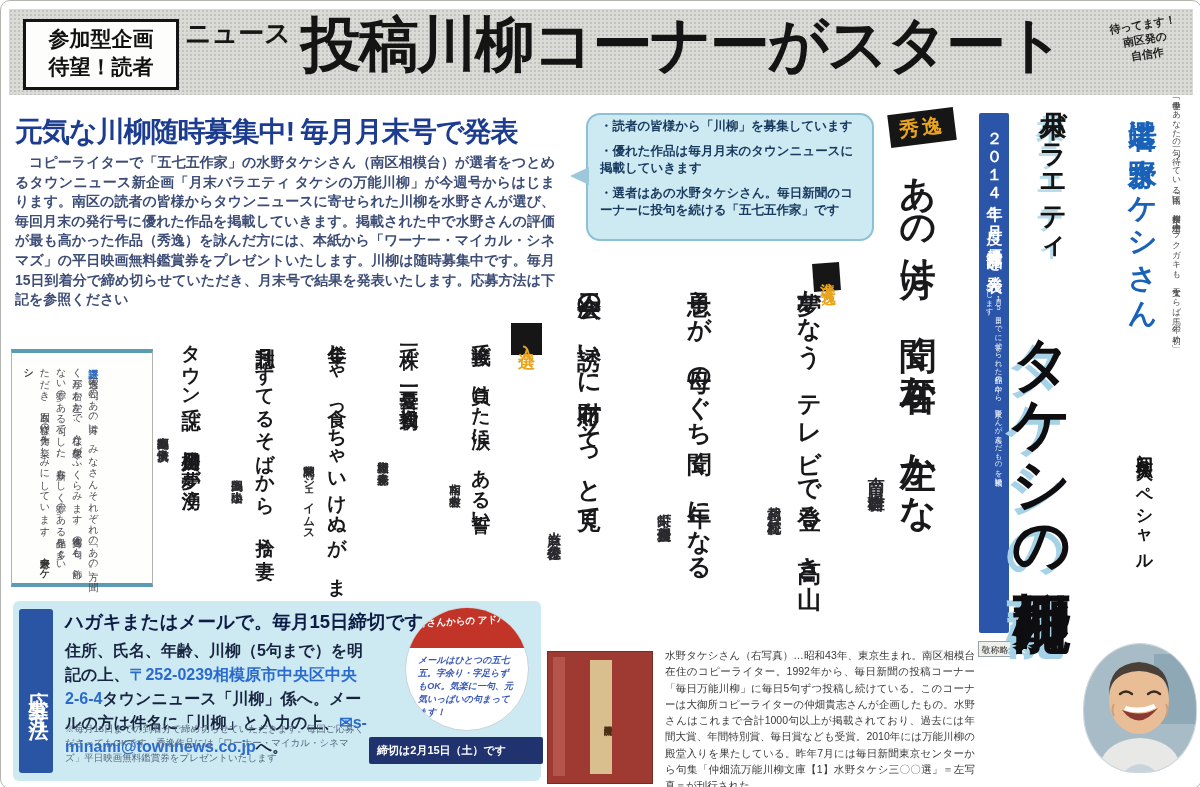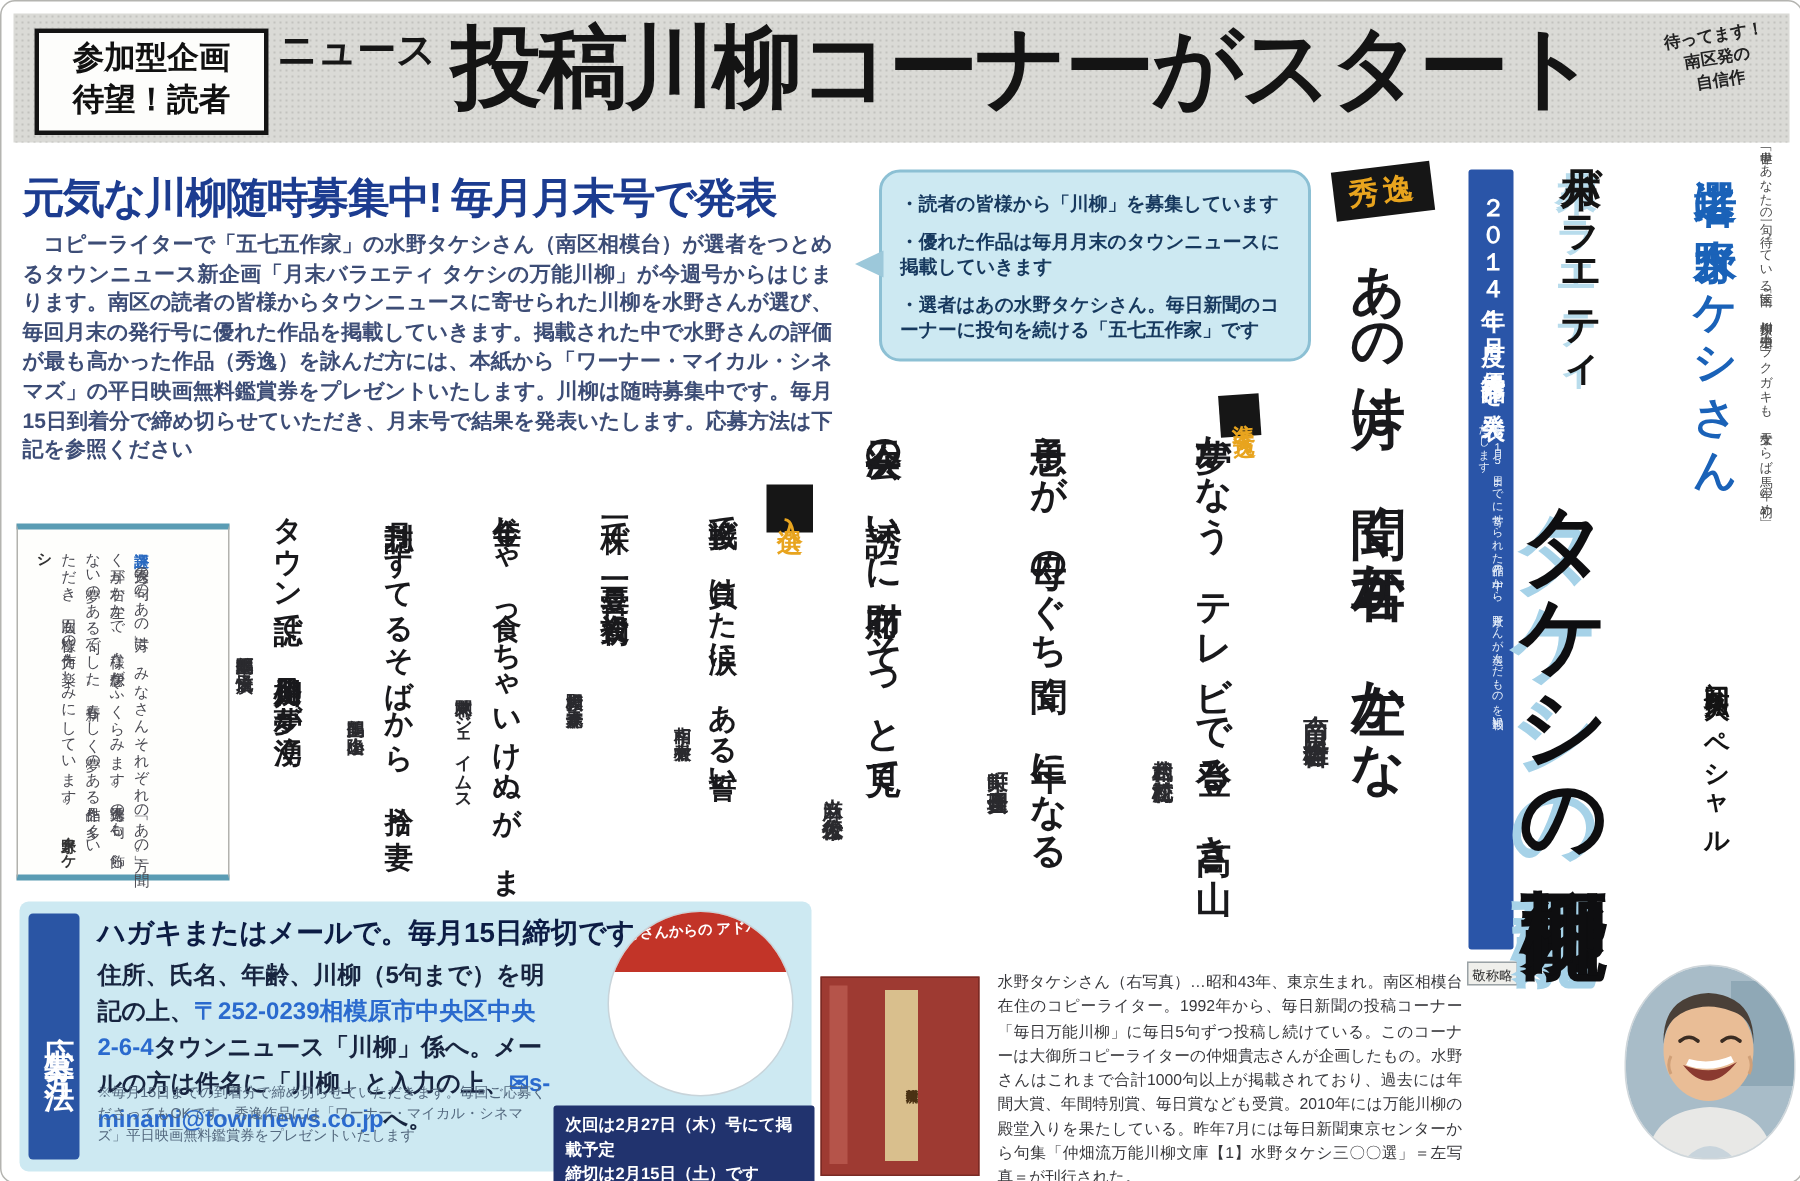--- a/index.html
+++ b/index.html
@@ -21,21 +21,21 @@
   .banner-note{left:1080px;top:8px;width:112px;transform:rotate(-9deg);font-size:11px;font-weight:bold;
                line-height:1.35;text-align:center;color:#222;}
 
   
   .lead-headline{left:14px;top:112px;font-size:28px;font-weight:bold;letter-spacing:-1px;color:#1c3c90;}
   .lead-body{left:14px;top:152px;width:540px;font-size:14px;line-height:1.4;color:#3d4d76;
              text-align:justify;text-indent:14px;font-weight:bold;}
 
   
   .bubble{left:585px;top:112px;width:288px;height:128px;background:#cde9f2;border:2px solid #8cc0d4;
-          border-radius:14px;padding:13px 12px;box-sizing:border-box;}
+          border-radius:14px;padding:3px 12px;box-sizing:border-box;}
   .bubble-item{font-size:12.5px;font-weight:bold;color:#17395e;line-height:1.4;margin-bottom:7px;}
   .bubble-tip{position:absolute;left:-18px;top:52px;width:0;height:0;
               border-top:9px solid transparent;border-bottom:9px solid transparent;
               border-right:19px solid #9cc8da;}
 
   
   .poem{writing-mode:vertical-rl;text-orientation:upright;white-space:nowrap;position:absolute;
         font-family:"DejaVu Serif",serif;font-weight:bold;color:#19191c;line-height:1.05;}
   .author{writing-mode:vertical-rl;text-orientation:upright;white-space:nowrap;position:absolute;
           font-family:"DejaVu Serif",serif;font-weight:bold;color:#2a2a2e;line-height:1.05;}
@@ -168,23 +168,23 @@
   <div class="abs apply">
     <div class="abs apply-label">応募方法</div>
     <div class="abs apply-title">ハガキまたはメールで。毎月15日締切です</div>
     <div class="abs apply-body">
       <span>住所、氏名、年齢、川柳（5句まで）を明記の上、</span><span class="blue-t">〒252-0239相模原市中央区中央2-6-4</span><span>タウンニュース「川柳」係へ。メールの方は件名に「川柳」と入力の上、</span><span class="blue-t">✉</span><span class="blue-t">s-minami@townnews.co.jp</span><span>へ。</span>
     </div>
     <div class="abs apply-note">※毎月15日までの到着分で締め切らせていただきます。毎回ご応募くださってもOKです。秀逸作品には「ワーナー・マイカル・シネマズ」平日映画無料鑑賞券をプレゼントいたします</div>
     <div class="abs advice">
       <div class="advice-cap"></div>
       <div class="advice-title">水野さんからの アドバイス</div>
+      <div class="advice-body">メールはひとつの五七五。字余り・字足らずもOK。気楽に一句、元気いっぱいの句まってます！</div>
     </div>
     <div class="abs next-box">
-      <div>次回は2月27日（木）号にて掲載予定</div>
       <div>締切は2月15日（土）です</div>
     </div>
   </div>
 
   <div class="abs book">
     <div class="book-edge"></div>
     <div class="book-strip">仲畑流万能川柳</div>
   </div>
   <div class="abs bio">水野タケシさん（右写真）…昭和43年、東京生まれ。南区相模台在住のコピーライター。1992年から、毎日新聞の投稿コーナー「毎日万能川柳」に毎日5句ずつ投稿し続けている。このコーナーは大御所コピーライターの仲畑貴志さんが企画したもの。水野さんはこれまで合計1000句以上が掲載されており、過去には年間大賞、年間特別賞、毎日賞なども受賞。2010年には万能川柳の殿堂入りを果たしている。昨年7月には毎日新聞東京センターから句集「仲畑流万能川柳文庫【1】水野タケシ三〇〇選」＝左写真＝が刊行された。</div>
 

